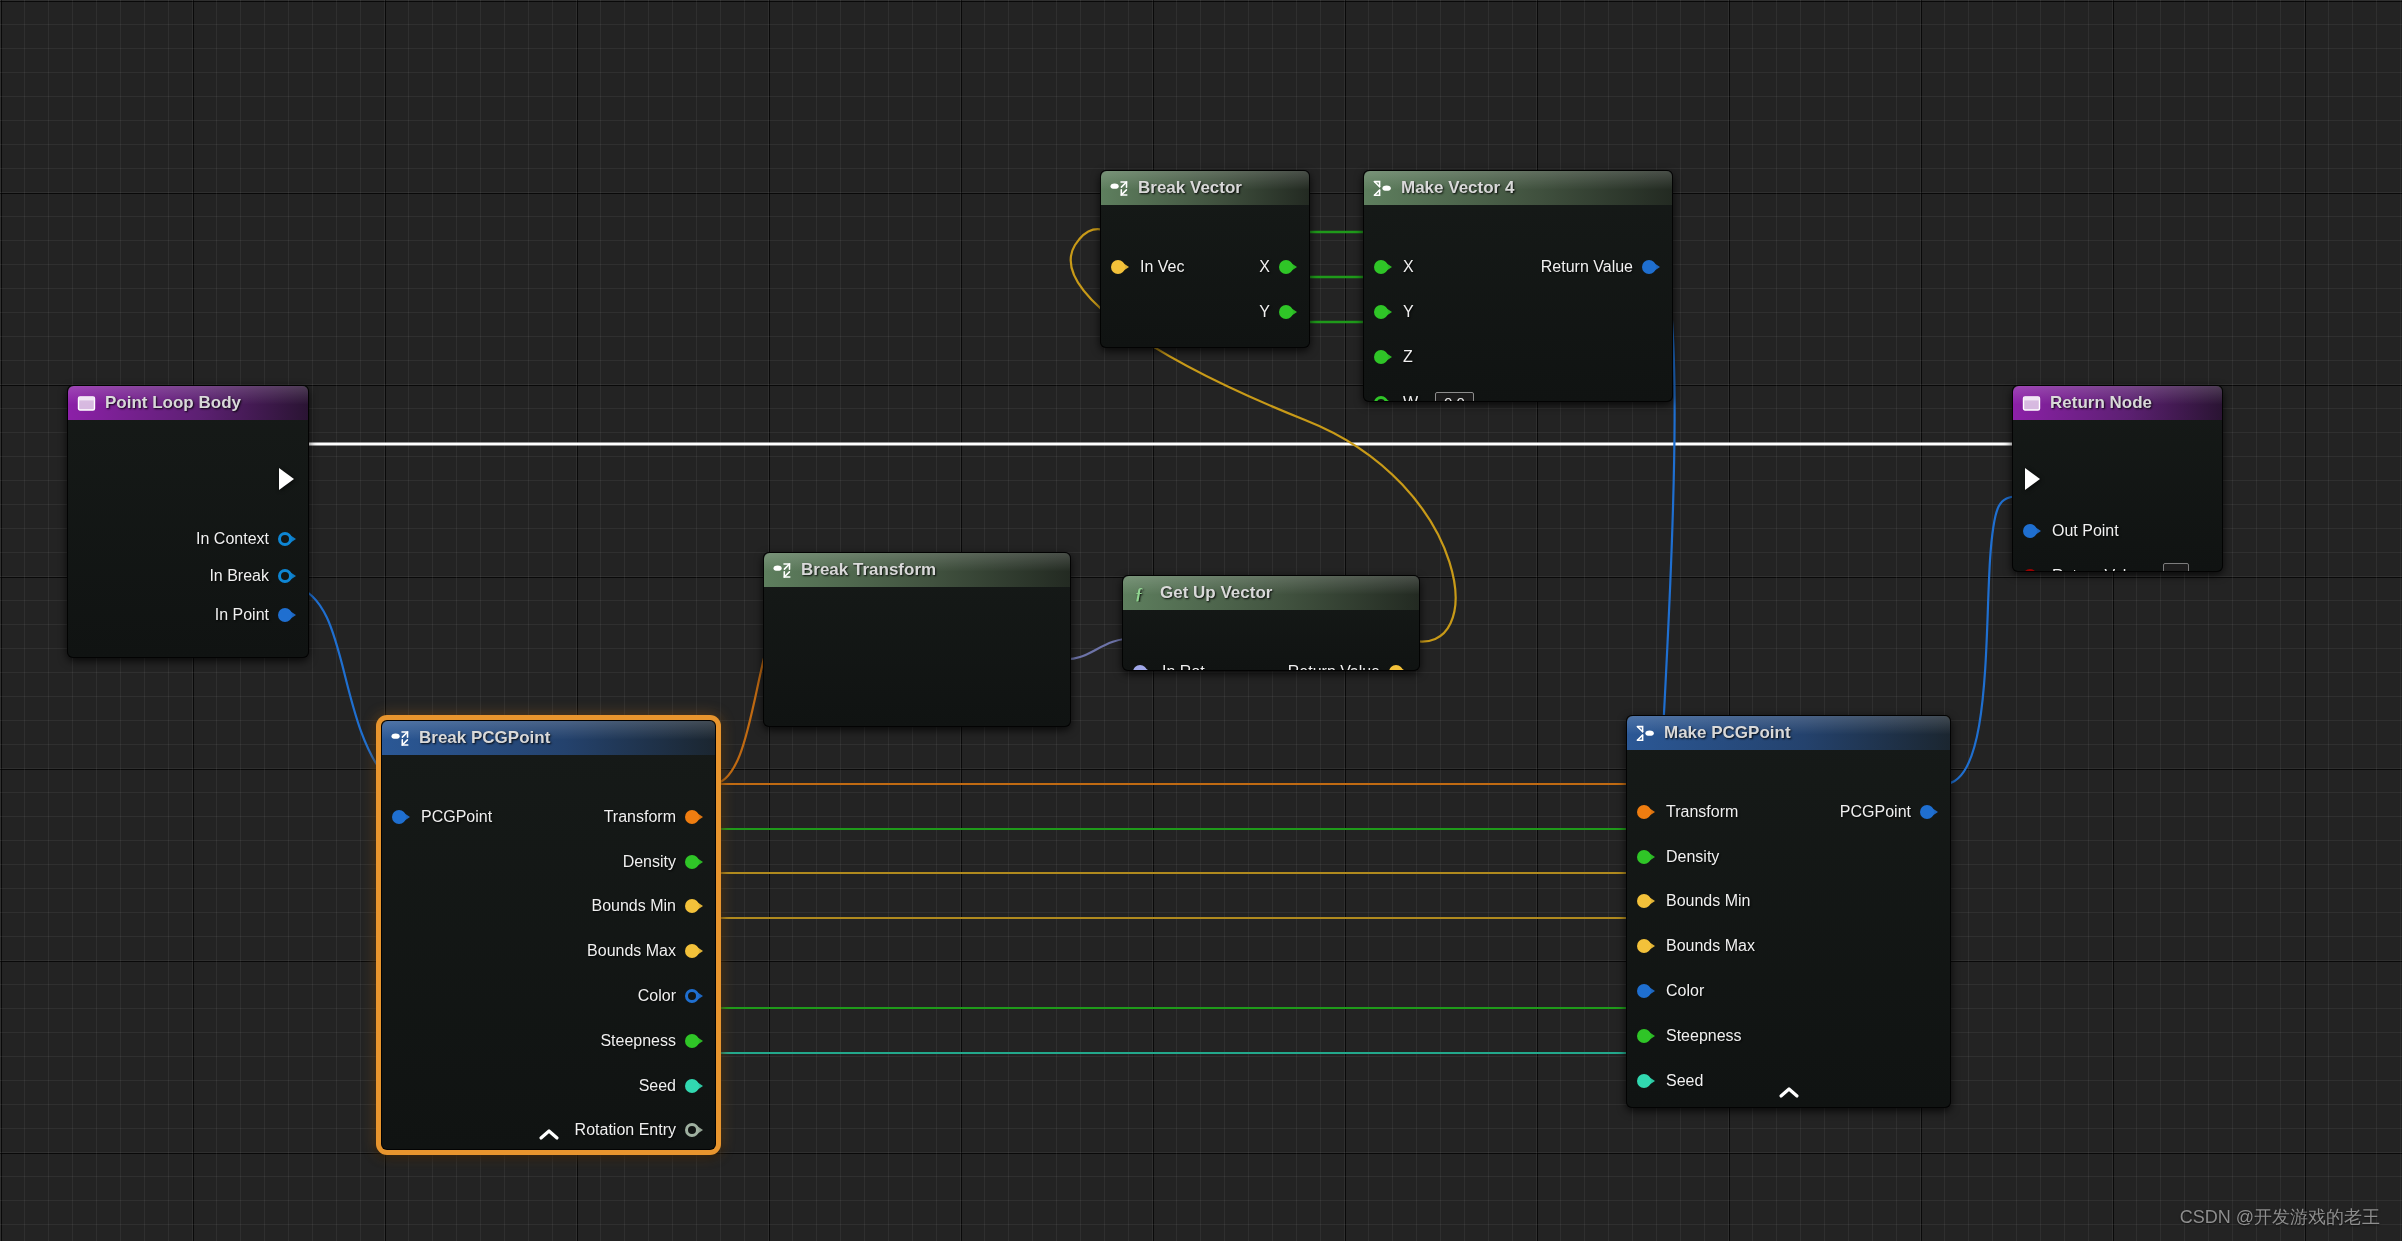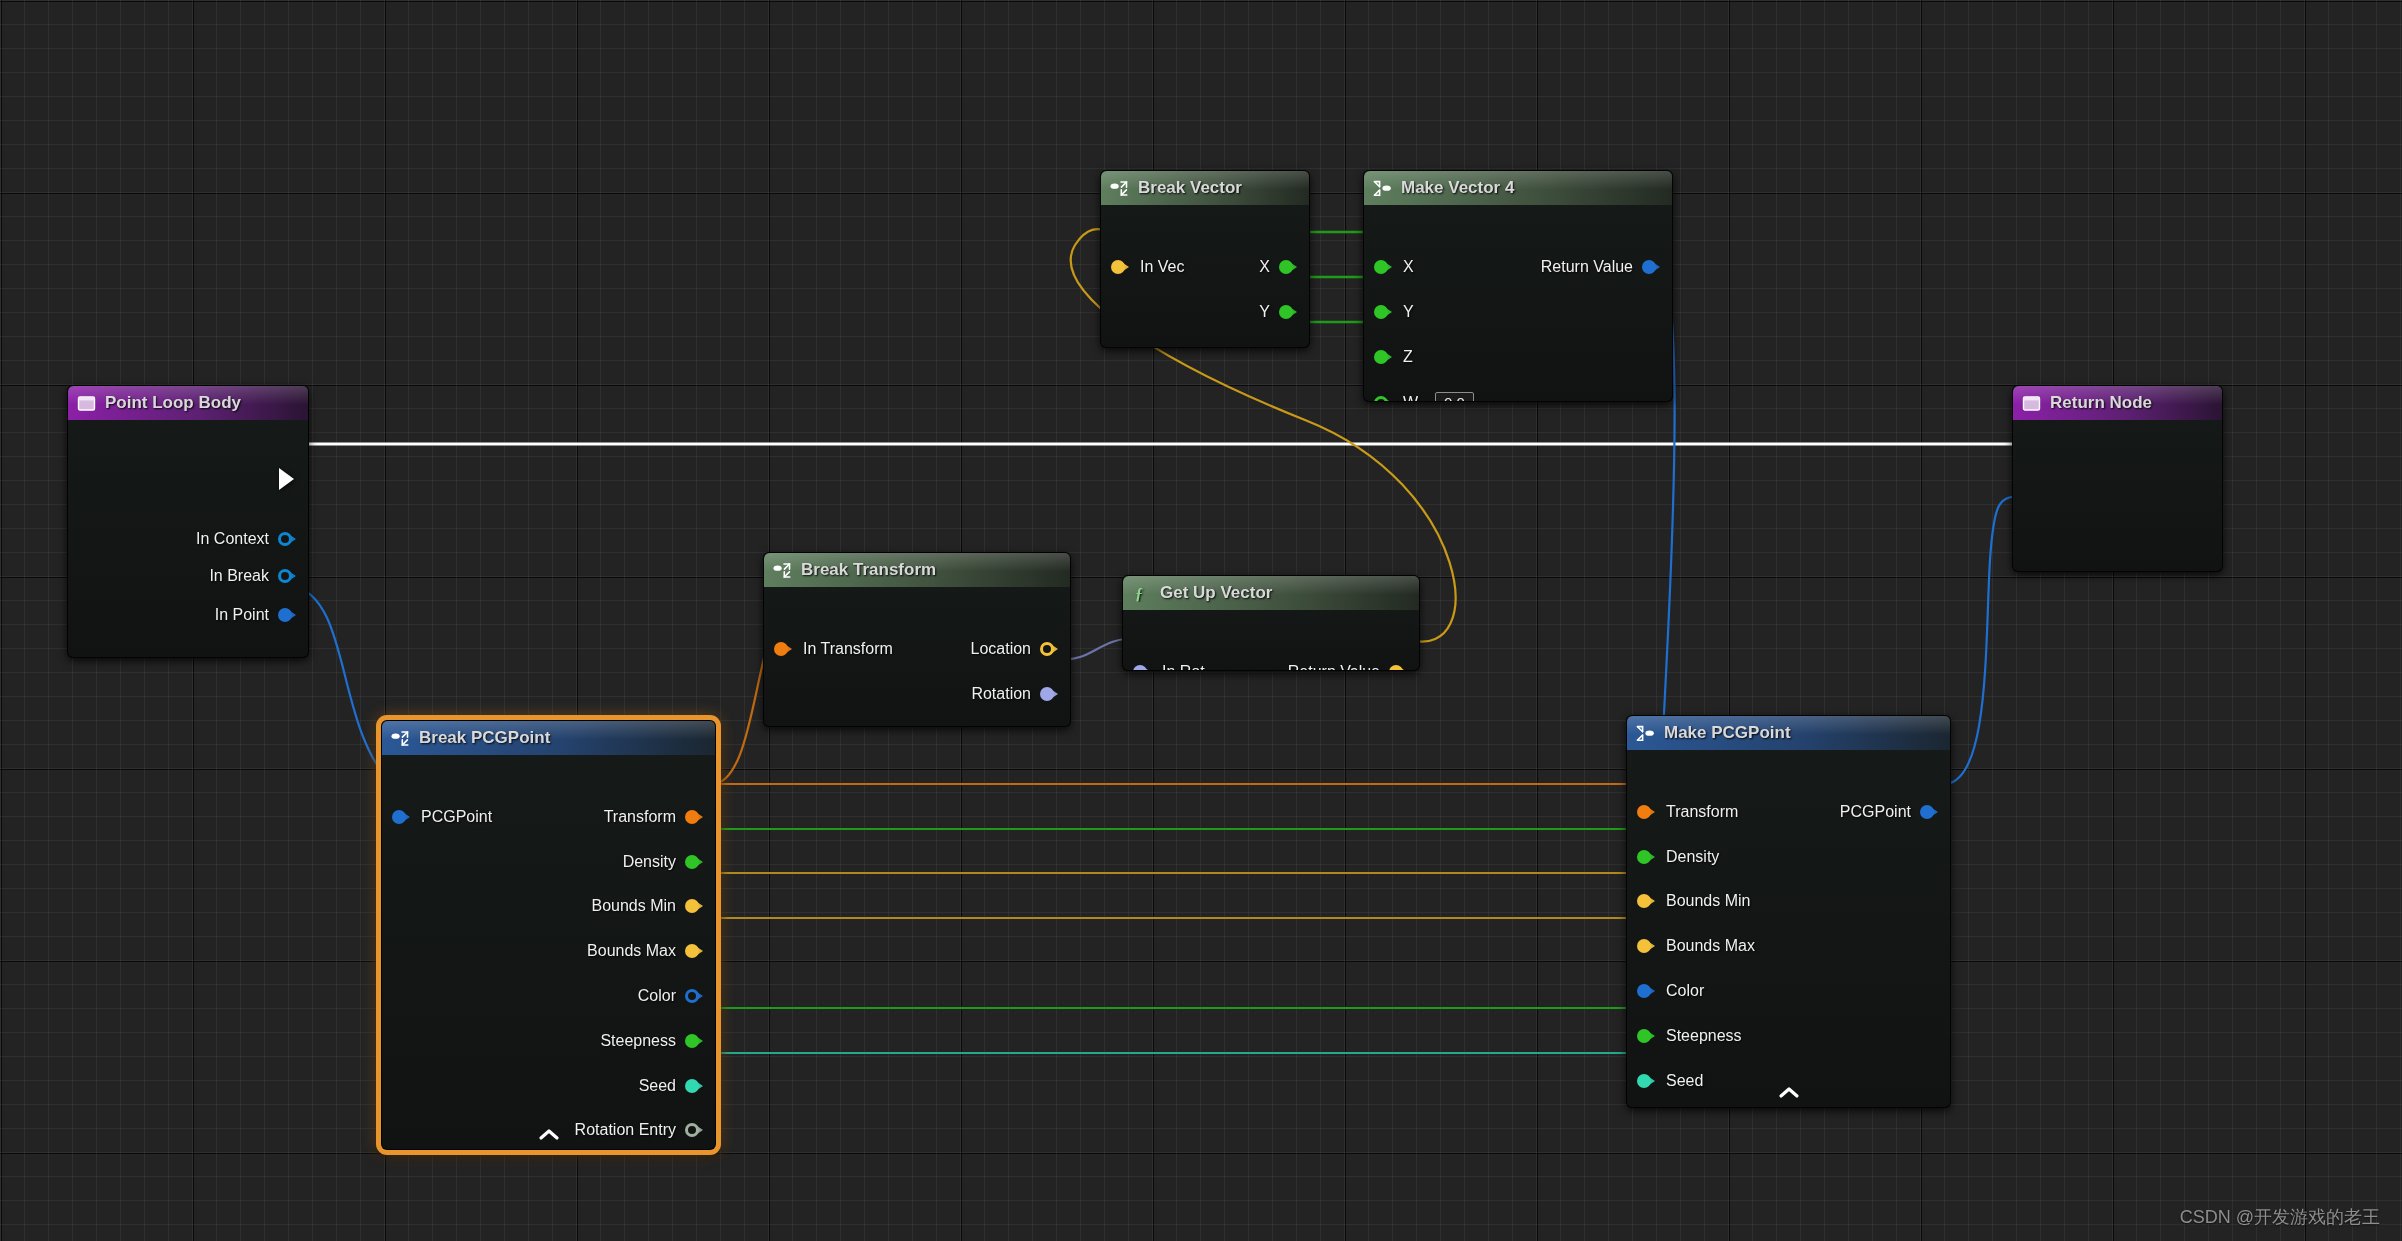--- a/index.html
+++ b/index.html
@@ -343,43 +343,20 @@
               <svg width="19" height="17" viewBox="0 0 19 17">
                 <ellipse cx="4.6" cy="6.2" rx="4.1" ry="2.6" fill="#ffffff"></ellipse>
                 <path d="M11 2 L16.5 2 L16.5 7.2" fill="none" stroke="#ffffff" stroke-width="1.6" stroke-linecap="round"></path>
                 <path d="M16.5 2 L11.4 7.1" stroke="#ffffff" stroke-width="1.6" stroke-linecap="round"></path>
                 <path d="M16.8 15 L11.3 15 L11.3 9.8" fill="none" stroke="#ffffff" stroke-width="1.6" stroke-linecap="round"></path>
                 <path d="M11.3 15 L16.4 9.9" stroke="#ffffff" stroke-width="1.6" stroke-linecap="round"></path>
               </svg>
             </span>
             <span>Break Transform</span>
           </div>
-          <div class="body">
-            <div class="row in" style="top: 51px;">
-              <span class="pin" style="color: rgb(239, 125, 16);">
-                <span class="dot" style="background: rgb(239, 125, 16);"></span>
-                <span class="arrow"></span>
-              </span>
-              <span class="lbl">In Transform</span>
-            </div>
-            <div class="row out" style="top: 51px;">
-              <span class="pin hollow" style="color: rgb(243, 193, 58);">
-                <span class="dot" style="background: rgb(243, 193, 58);"></span>
-                <span class="arrow"></span>
-              </span>
-              <span class="lbl">Location</span>
-            </div>
-            <div class="row out" style="top: 96px;">
-              <span class="pin" style="color: rgb(160, 167, 232);">
-                <span class="dot" style="background: rgb(160, 167, 232);"></span>
-                <span class="arrow"></span>
-              </span>
-              <span class="lbl">Rotation</span>
-            </div>
-          </div>
         </div>
       </div>
       <div class="node" style="left: 1122px; top: 575px; width: 298px; height: 96px;">
         <div class="node-inner">
           <div class="title t-green">
             <span class="ticon">
               <svg width="19" height="17" viewBox="0 0 19 17">
                 <text x="3" y="14" font-size="16" font-family="&quot;Liberation Serif&quot;, serif" font-style="italic" fill="#8fd48f">ƒ</text>
               </svg>
             </span>
@@ -568,18 +545,35 @@
         <div class="node-inner">
           <div class="title t-purple">
             <span class="ticon">
               <svg width="19" height="17" viewBox="0 0 19 17">
                 <rect x="1.5" y="2" width="16" height="13" rx="1.5" fill="#d7b9e0" stroke="#ffffff" stroke-width="1.4"></rect>
                 <rect x="1.5" y="2" width="16" height="3.4" fill="#f0e5f4"></rect>
               </svg>
             </span>
             <span>Return Node</span>
           </div>
+          <div class="body">
+            <div class="execpin" style="left: 12px; top: 48px;"></div>
+            <div class="row in" style="top: 100px;">
+              <span class="pin" style="color: rgb(31, 111, 208);">
+                <span class="dot" style="background: rgb(31, 111, 208);"></span>
+                <span class="arrow"></span>
+              </span>
+              <span class="lbl">Out Point</span>
+            </div>
+            <div class="row in" style="top: 145px;">
+              <span class="pin hollow" style="color: rgb(154, 0, 0);">
+                <span class="dot" style="background: rgb(154, 0, 0);"></span>
+              </span>
+              <span class="lbl">Return Value</span>
+              <span class="chkbox"></span>
+            </div>
+          </div>
         </div>
       </div>
     </div>
 
   <div class="watermark">CSDN @开发游戏的老王</div>
 </div>
 
 </body></html>

